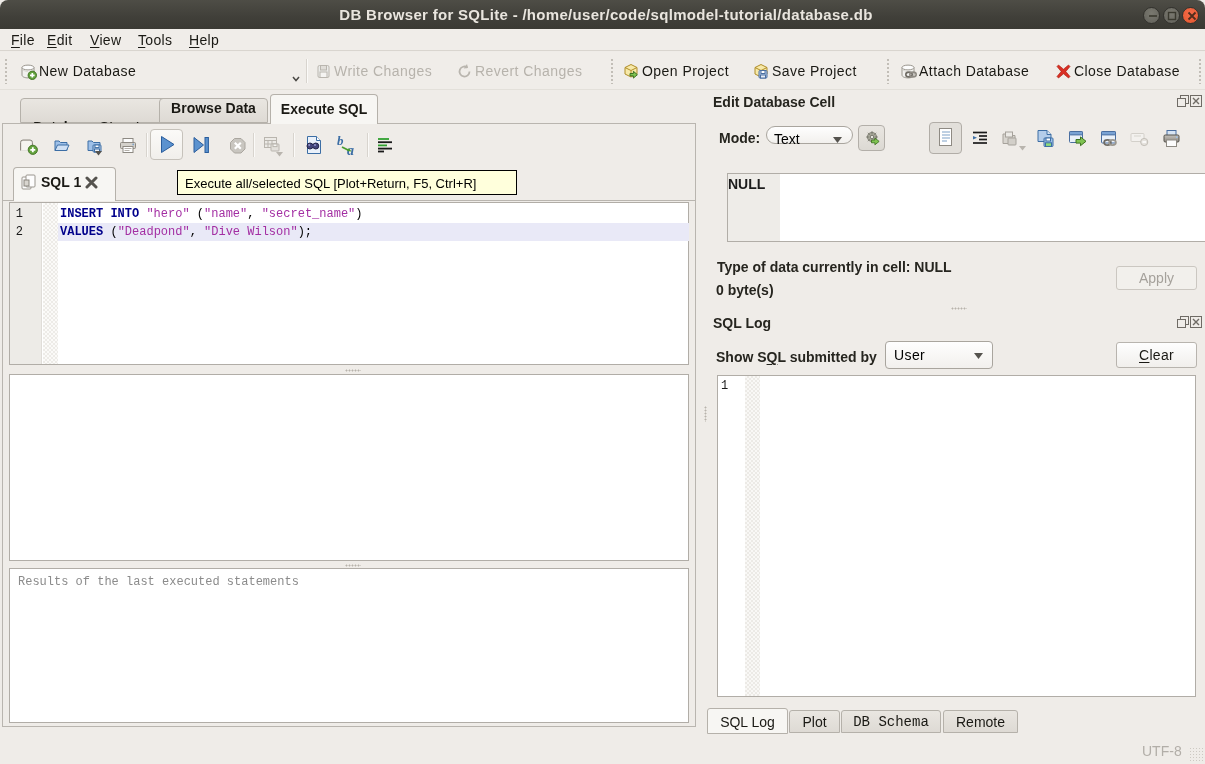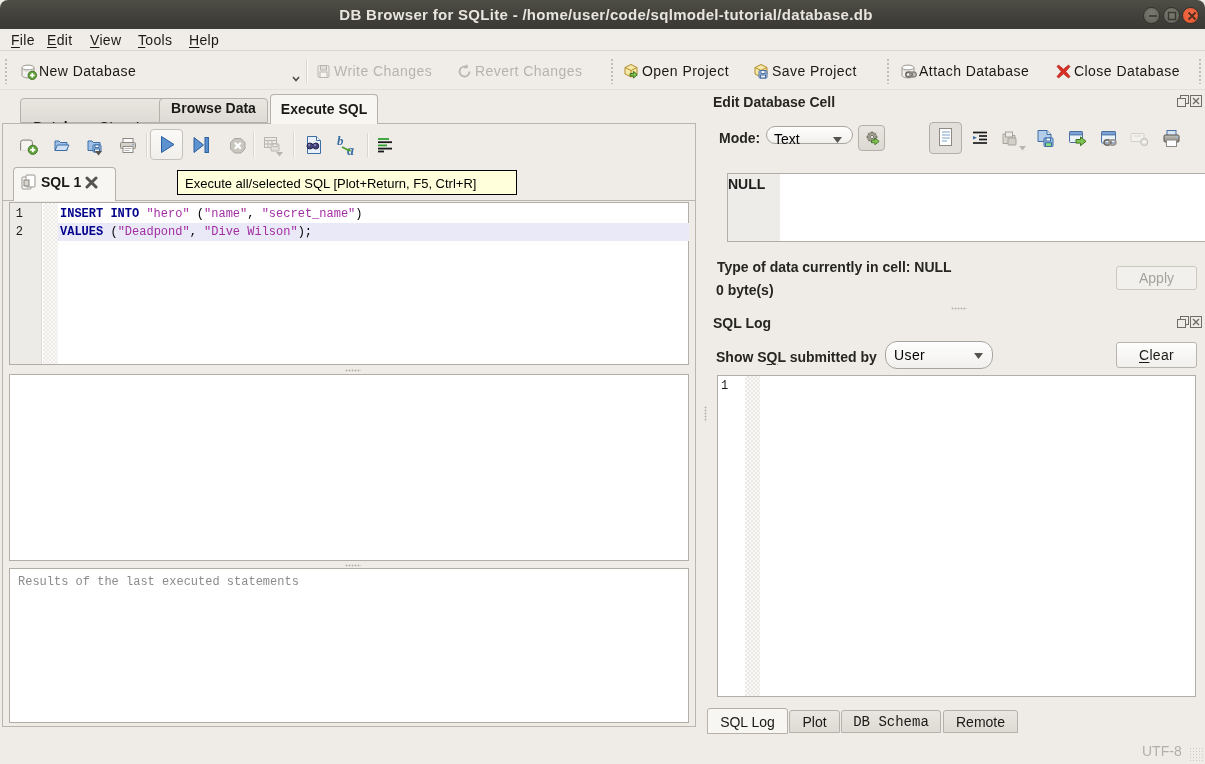--- a/index.html
+++ b/index.html
@@ -338,21 +338,21 @@
   <svg class="abs" style="left:1177px; top:316px" width="12" height="12">
     <rect x="3.5" y="0.5" width="8" height="8" fill="none" stroke="#6f6b65"></rect>
     <rect x="0.5" y="3.5" width="8" height="8" fill="#efece8" stroke="#6f6b65"></rect>
   </svg>
   <svg class="abs" style="left:1190px; top:316px" width="12" height="12">
     <rect x="0.5" y="0.5" width="11" height="11" fill="none" stroke="#6f6b65"></rect>
     <path d="M3 3 L9 9 M9 3 L3 9" stroke="#6f6b65" stroke-width="1.4"></path>
   </svg>
 
   <div class="abs" style="left:716px; top:349px; font-size:14px; font-weight:bold; color:#26251f;">Show S<u style="text-underline-offset:2px;">Q</u>L submitted by</div>
-  <div class="abs" style="left:885px; top:341px; width:108px; height:28px; background:linear-gradient(#fefefe,#f2f0ed); border:1px solid #a9a59e; border-radius:12px;">
+  <div class="abs" style="left:885px; top:341px; width:108px; height:28px; background:linear-gradient(#fefefe,#f2f0ed); border:1px solid #a9a59e; border-radius:4px;">
     <div class="abs" style="left:8px; top:5px; font-size:14px; letter-spacing:0.4px;">User</div>
     <svg class="abs" style="left:88px; top:11px" width="10" height="7">
       <path d="M0 0 L9 0 L4.5 6 Z" fill="#55534e"></path>
     </svg>
   </div>
   <div class="abs" style="left:1116px; top:342px; width:81px; height:26px; background:linear-gradient(#fefefe,#f1efec); border:1px solid #b8b4ae; border-radius:3px; text-align:center; padding-top:4px; font-size:14px; letter-spacing:0.3px; color:#1a1914;"><u style="text-underline-offset:2px;">C</u>lear</div>
 
   <div class="whitebox" style="left:717px; top:375px; width:479px; height:322px;">
     <div class="abs" style="left:27px; top:0; width:15px; height:320px; background-image:conic-gradient(#eceae6 25%, #f9f8f6 0 50%, #eceae6 0 75%, #f9f8f6 0); background-size:4px 4px;"></div>
     <div class="abs mono" style="left:3px; top:3px; font-size:12px; color:#1a1a1a;">1</div>

